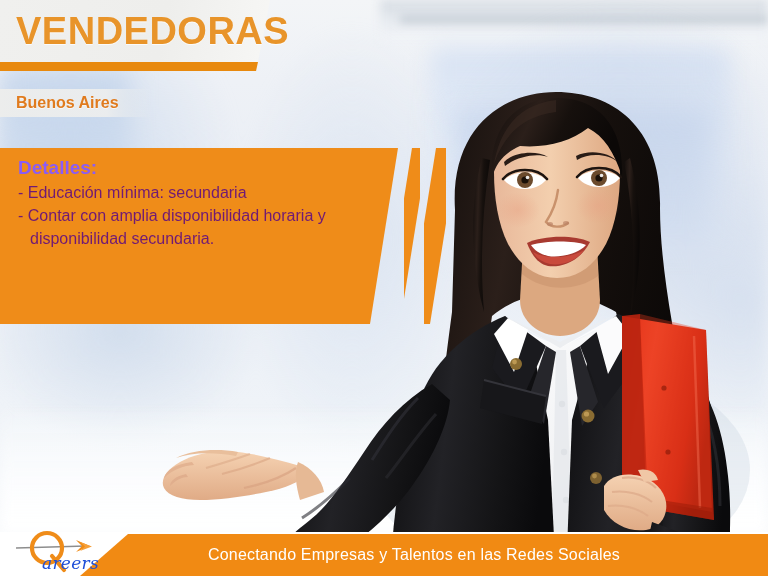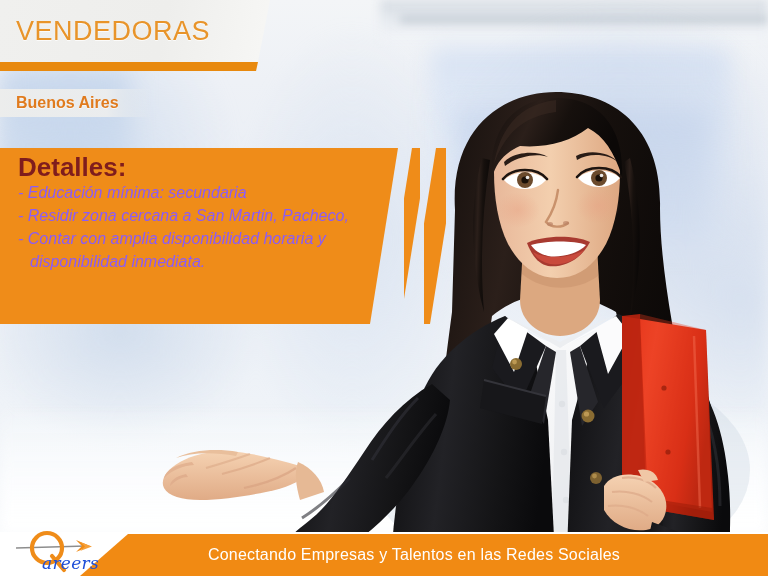--- a/index.html
+++ b/index.html
@@ -77,22 +77,22 @@
   .title-plate {
     position: absolute;
     left: 0; top: 0;
     width: 270px; height: 62px;
     background: linear-gradient(100deg, #f0f0ee 0%, #eeeeec 60%, #f7f7f5 100%);
     clip-path: polygon(0 0, 270px 0, 258px 62px, 0 62px);
   }
   .title-text {
     position: absolute;
     left: 16px; top: 9px;
-    font-size: 27px;
-    font-weight: normal;
+    font-size: 38px;
+    font-weight: bold;
     letter-spacing: .5px;
     color: #e8942a;
     line-height: 44px;
     white-space: nowrap;
     text-shadow: 0 1px 0 rgba(255,255,255,.75);
   }
   .title-rule {
     position: absolute;
     left: 0; top: 62px;
     width: 258px; height: 9px;
@@ -141,32 +141,31 @@
     left: 424px; width: 22px;
     clip-path: polygon(12px 0, 34px 0, 6px 176px, -16px 176px);
   }
   .details-body {
     position: absolute;
     left: 18px; top: 155px;
     width: 350px;
     color: #fdf6ec;
   }
   .details-heading {
-    font-size: 26px;
+    font-size: 19px;
     font-weight: bold;
-    color: #7f1d1d;
+    color: #8b5cf6;
     line-height: 25px;
     margin-bottom: 1px;
   }
   .details-line {
     font-size: 16px;
     line-height: 23px;
-    color: #8b5cf6;
+    color: #701a75;
     white-space: nowrap;
-    font-style: italic;
   }
   .details-line.cont { padding-left: 12px; }
 
   
   .figure { position: absolute; left: 0; top: 0; width: 768px; height: 576px; pointer-events: none; }
 
   
   .footer-white {
     position: absolute;
     left: 0; bottom: 0; width: 100%; height: 44px;
@@ -421,23 +420,22 @@
   <div class="sub-text">Buenos Aires</div>
 
   <div class="details-panel"></div>
   <div class="details-stripe s1"></div>
   <div class="details-stripe s2"></div>
 
   <div class="details-body">
     <div class="details-heading">Detalles:</div>
     <div id="details-list">
         <div class="details-line">- Educación mínima: secundaria</div>
-        <div class="details-line">- Residir zona cercana a San Martin, Pacheco,</div>
         <div class="details-line">- Contar con amplia disponibilidad horaria y</div>
-        <div class="details-line cont">disponibilidad inmediata.</div>
+        <div class="details-line cont">disponibilidad secundaria.</div>
       </div>
   </div>
 
   <div class="footer-white"></div>
   <div class="footer-bar"></div>
   <div class="footer-text">Conectando Empresas y Talentos en las Redes Sociales</div>
 
   <svg class="logo" viewBox="0 0 110 46">
 
     <line x1="2" y1="20" x2="72" y2="18" stroke="#8d8d8d" stroke-width="1.6"></line>

